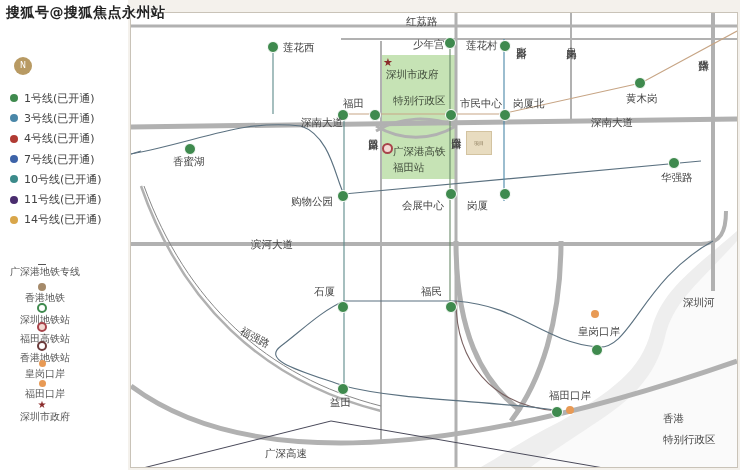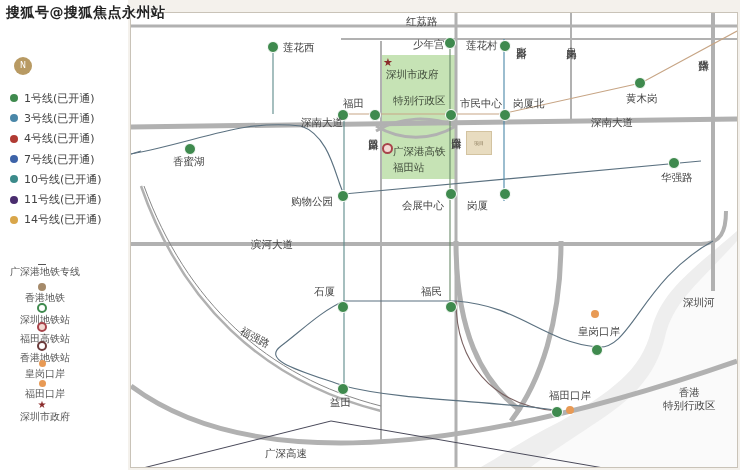--- a/index.html
+++ b/index.html
@@ -213,16 +213,16 @@
   <span class="lbl" style="left:271px;top:186px">会展中心</span>
   <span class="lbl" style="left:336px;top:186px">岗厦</span>
   <span class="lbl" style="left:120px;top:225px">滨河大道</span>
   <span class="lbl" style="left:183px;top:272px">石厦</span>
   <span class="lbl" style="left:290px;top:272px">福民</span>
   <span class="lbl" style="left:552px;top:283px">深圳河</span>
   <span class="lbl" style="left:108px;top:318px;transform:rotate(28deg)">福强路</span>
   <span class="lbl" style="left:447px;top:312px">皇岗口岸</span>
   <span class="lbl" style="left:199px;top:383px">益田</span>
   <span class="lbl" style="left:418px;top:376px">福田口岸</span>
-  <span class="lbl" style="left:532px;top:373px;white-space:pre;text-align:center;line-height:13px">香港
+  <span class="lbl" style="left:532px;top:395px;white-space:pre;line-height:21px">香港
 特别行政区</span>
   <span class="lbl" style="left:134px;top:434px">广深高速</span>
 </div>
 
 </body></html>

